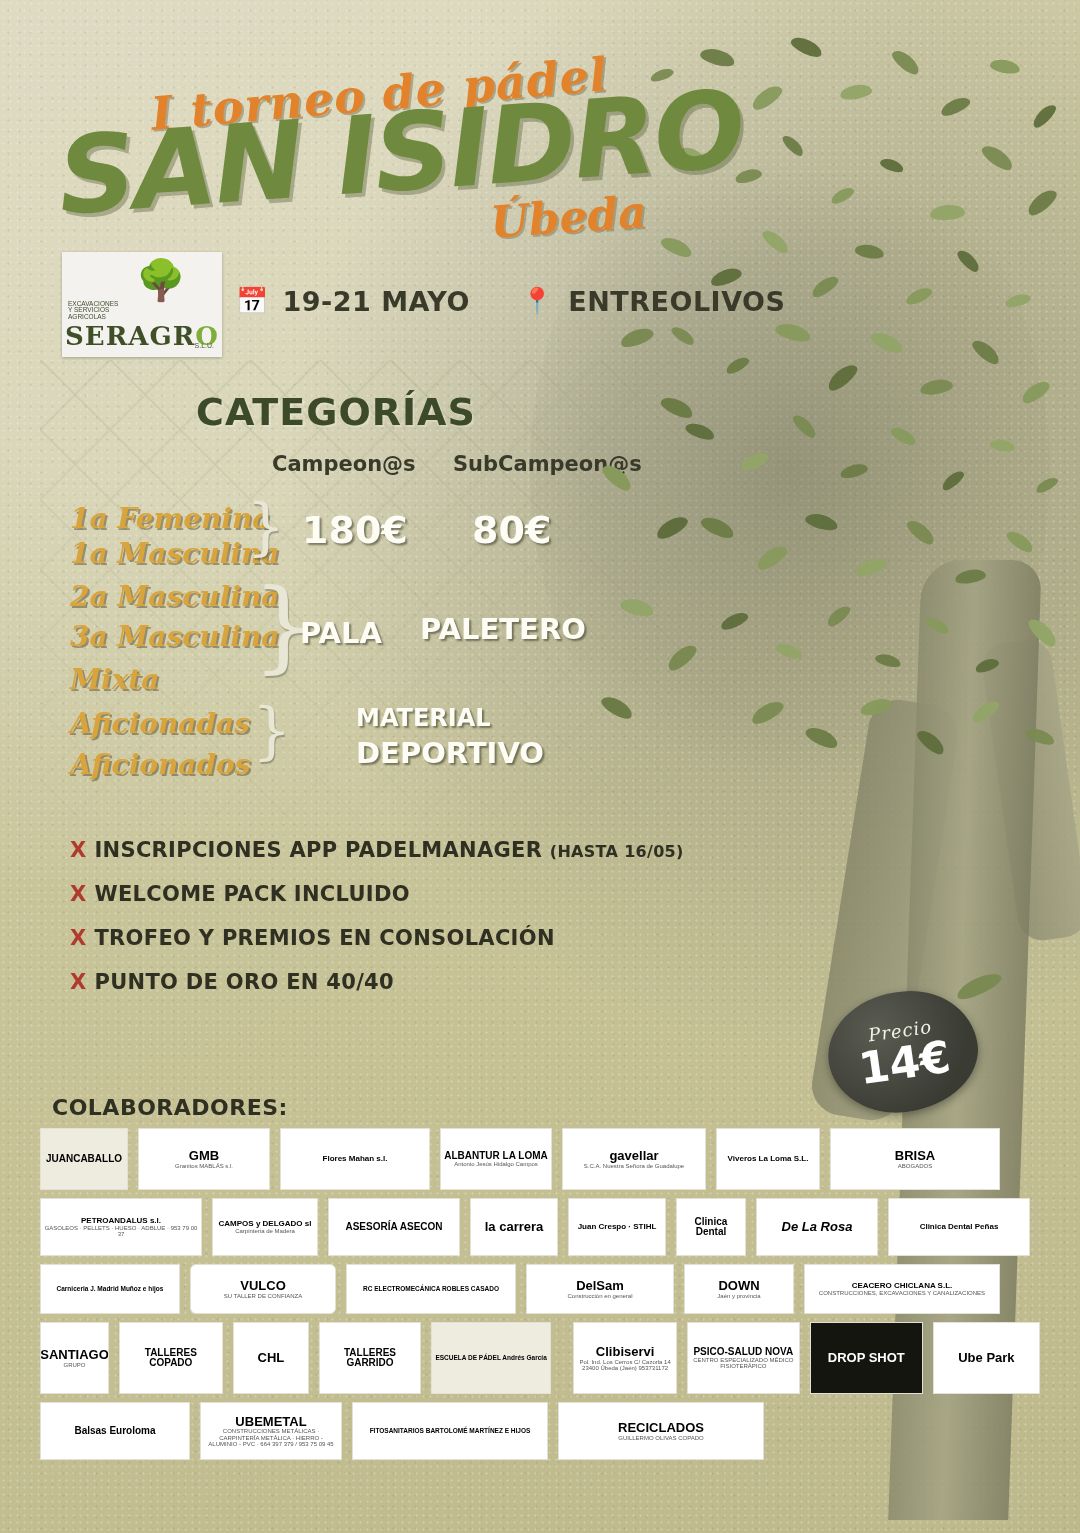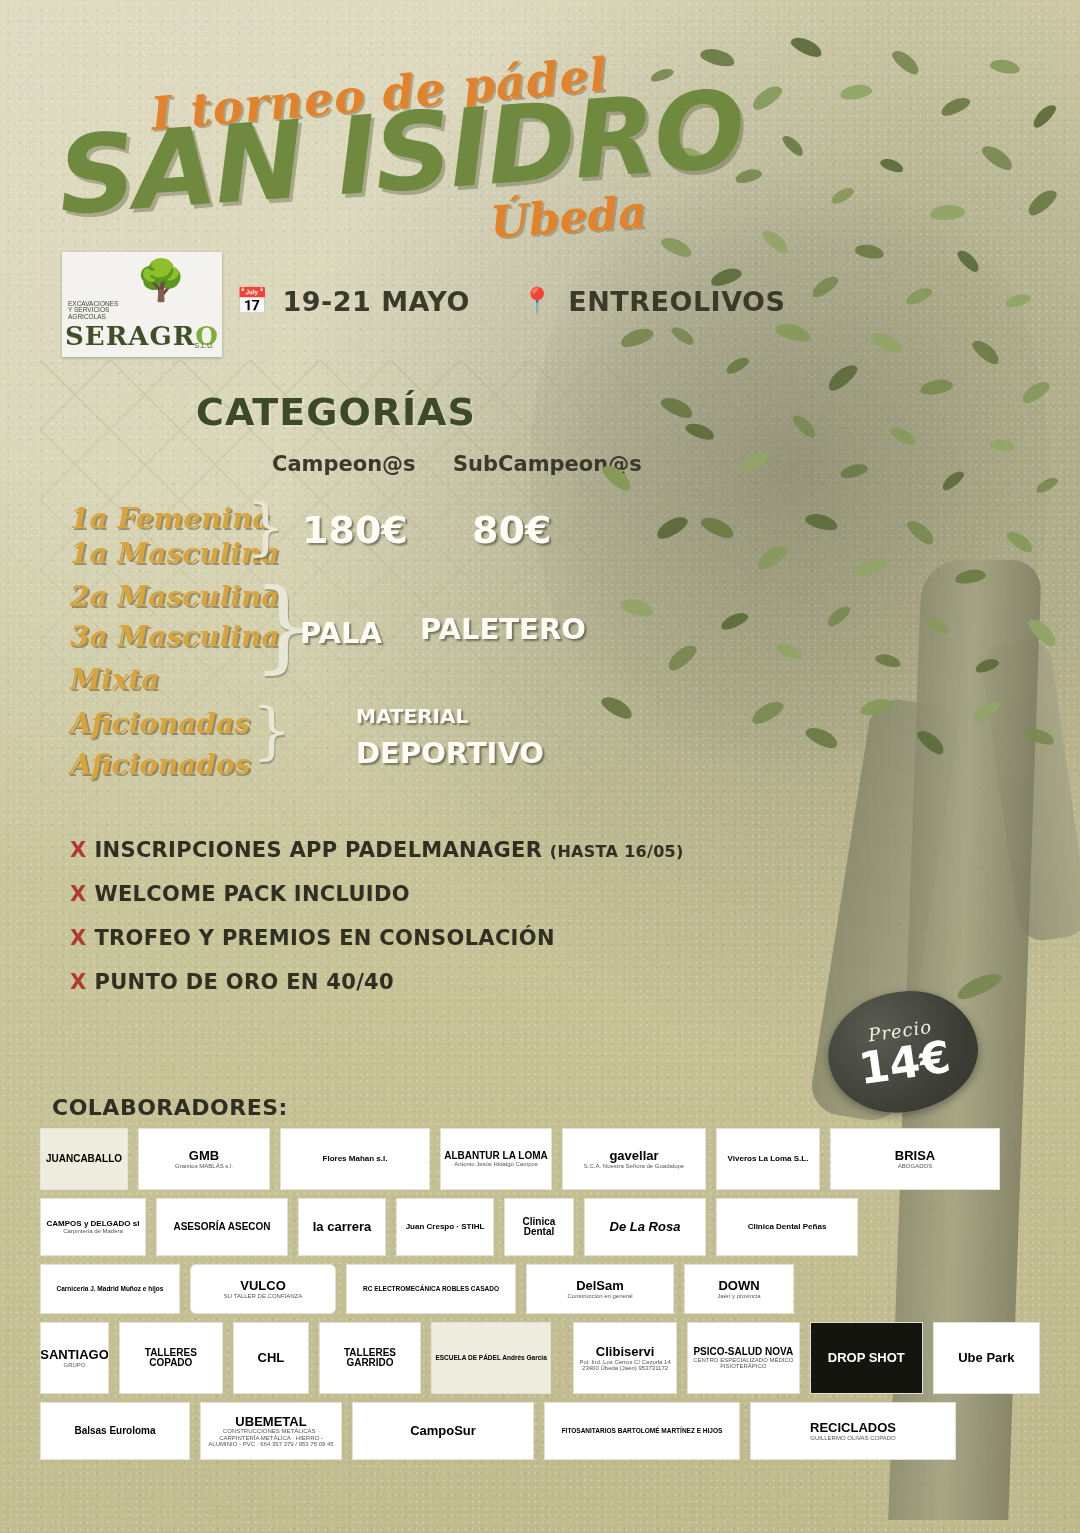--- a/index.html
+++ b/index.html
@@ -277,21 +277,21 @@
   <div class="cat-name" style="top:748px">Aficionados</div>
 
   <div class="brace" style="left:246px;top:496px">}</div>
   <div class="brace" style="left:252px;top:576px;font-size:100px">}</div>
   <div class="brace" style="left:252px;top:700px">}</div>
 
   <div class="prize" style="left:302px;top:508px;font-size:38px">180€</div>
   <div class="prize" style="left:472px;top:508px;font-size:38px">80€</div>
   <div class="prize" style="left:300px;top:616px;font-size:29px">PALA</div>
   <div class="prize" style="left:420px;top:612px;font-size:29px">PALETERO</div>
-  <div class="prize" style="left:356px;top:704px;font-size:20px">MATERIAL</div>
+  <div class="prize" style="left:356px;top:704px;font-size:24px">MATERIAL</div>
   <div class="prize" style="left:356px;top:736px;font-size:29px">DEPORTIVO</div>
 
   <div class="bullet" style="top:838px">
     <span class="x">X</span><span>INSCRIPCIONES APP PADELMANAGER</span>
     <span class="small">(HASTA 16/05)</span>
   </div>
   <div class="bullet" style="top:882px">
     <span class="x">X</span><span>WELCOME PACK INCLUIDO</span>
   </div>
   <div class="bullet" style="top:926px">
@@ -344,20 +344,26 @@
           </div>
         </div>
         <div class="logo" style="width: 170px; height: 62px;">
           <div>
             <div class="l-name" style="font-size: 13px;">BRISA</div>
             <div class="l-sub">ABOGADOS</div>
           </div>
         </div>
       </div>
       <div class="logo-row">
+        <div class="logo" style="width: 162px; height: 58px;">
+          <div>
+            <div class="l-name" style="font-size: 8px;">PETROANDALUS s.l.</div>
+            <div class="l-sub">GASOLEOS · PELLETS · HUESO · ADBLUE · 953 79 00 37</div>
+          </div>
+        </div>
         <div class="logo" style="width: 106px; height: 58px;">
           <div>
             <div class="l-name" style="font-size: 8px;">CAMPOS y DELGADO sl</div>
             <div class="l-sub">Carpinteria de Madera</div>
           </div>
         </div>
         <div class="logo" style="width: 132px; height: 58px;">
           <div>
             <div class="l-name" style="font-size: 10px;">ASESORÍA ASECON</div>
           </div>
@@ -410,20 +416,26 @@
             <div class="l-name" style="font-size: 13px;">DelSam</div>
             <div class="l-sub">Construcción en general</div>
           </div>
         </div>
         <div class="logo" style="width: 110px; height: 50px;">
           <div>
             <div class="l-name" style="font-size: 13px;">DOWN</div>
             <div class="l-sub">Jaén y provincia</div>
           </div>
         </div>
+        <div class="logo" style="width: 196px; height: 50px;">
+          <div>
+            <div class="l-name" style="font-size: 8px;">CEACERO CHICLANA S.L.</div>
+            <div class="l-sub">CONSTRUCCIONES, EXCAVACIONES Y CANALIZACIONES</div>
+          </div>
+        </div>
       </div>
       <div class="logo-row">
         <div class="logo" style="width: 72px; height: 72px;">
           <div>
             <div class="l-name" style="font-size: 13px;">SANTIAGO</div>
             <div class="l-sub">GRUPO</div>
           </div>
         </div>
         <div class="logo" style="width: 108px; height: 72px;">
           <div>
@@ -471,25 +483,20 @@
       <div class="logo-row">
         <div class="logo" style="width: 150px; height: 58px;">
           <div>
             <div class="l-name" style="font-size: 10px;">Balsas Euroloma</div>
           </div>
         </div>
         <div class="logo" style="width: 142px; height: 58px;">
           <div>
             <div class="l-name" style="font-size: 13px;">UBEMETAL</div>
             <div class="l-sub">CONSTRUCCIONES METÁLICAS · CARPINTERÍA METÁLICA · HIERRO - ALUMINIO - PVC · 664 397 379 / 953 75 09 45</div>
-          </div>
-        </div>
-        <div class="logo" style="width: 182px; height: 58px;">
-          <div>
-            <div class="l-name" style="font-size: 13px;">CampoSur</div>
           </div>
         </div>
         <div class="logo" style="width: 196px; height: 58px;">
           <div>
             <div class="l-name" style="font-size: 6.5px;">FITOSANITARIOS BARTOLOMÉ MARTÍNEZ E HIJOS</div>
           </div>
         </div>
         <div class="logo" style="width: 206px; height: 58px;">
           <div>
             <div class="l-name" style="font-size: 13px;">RECICLADOS</div>

